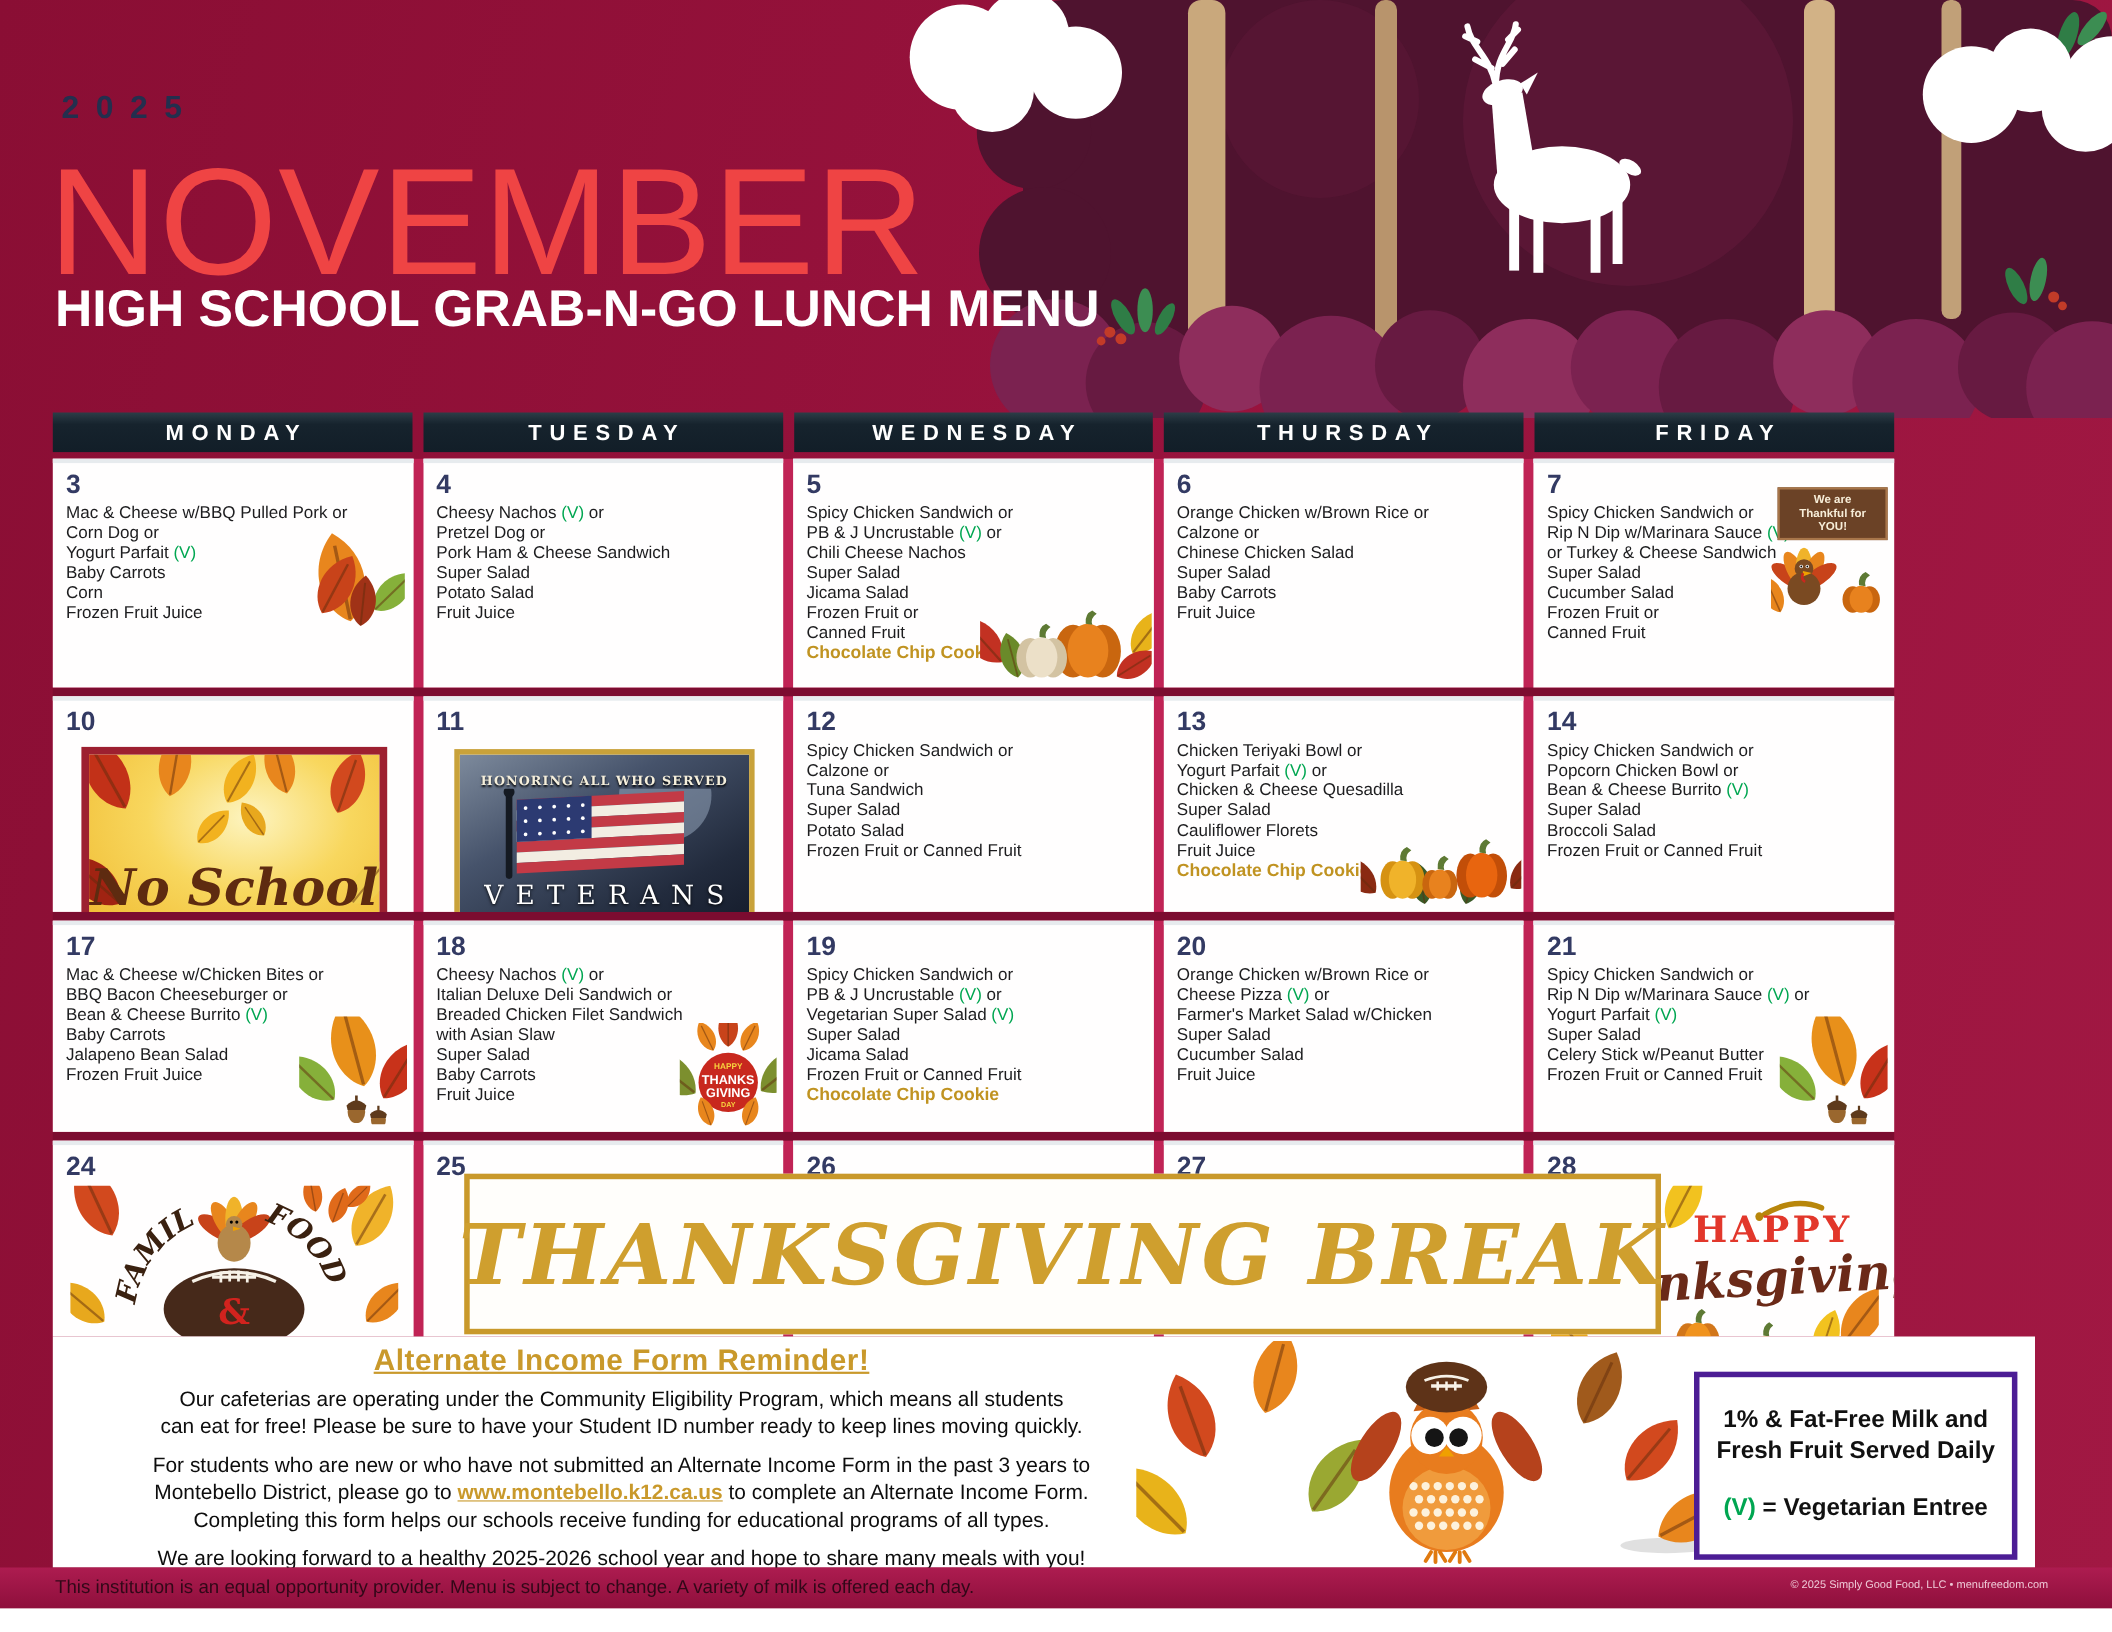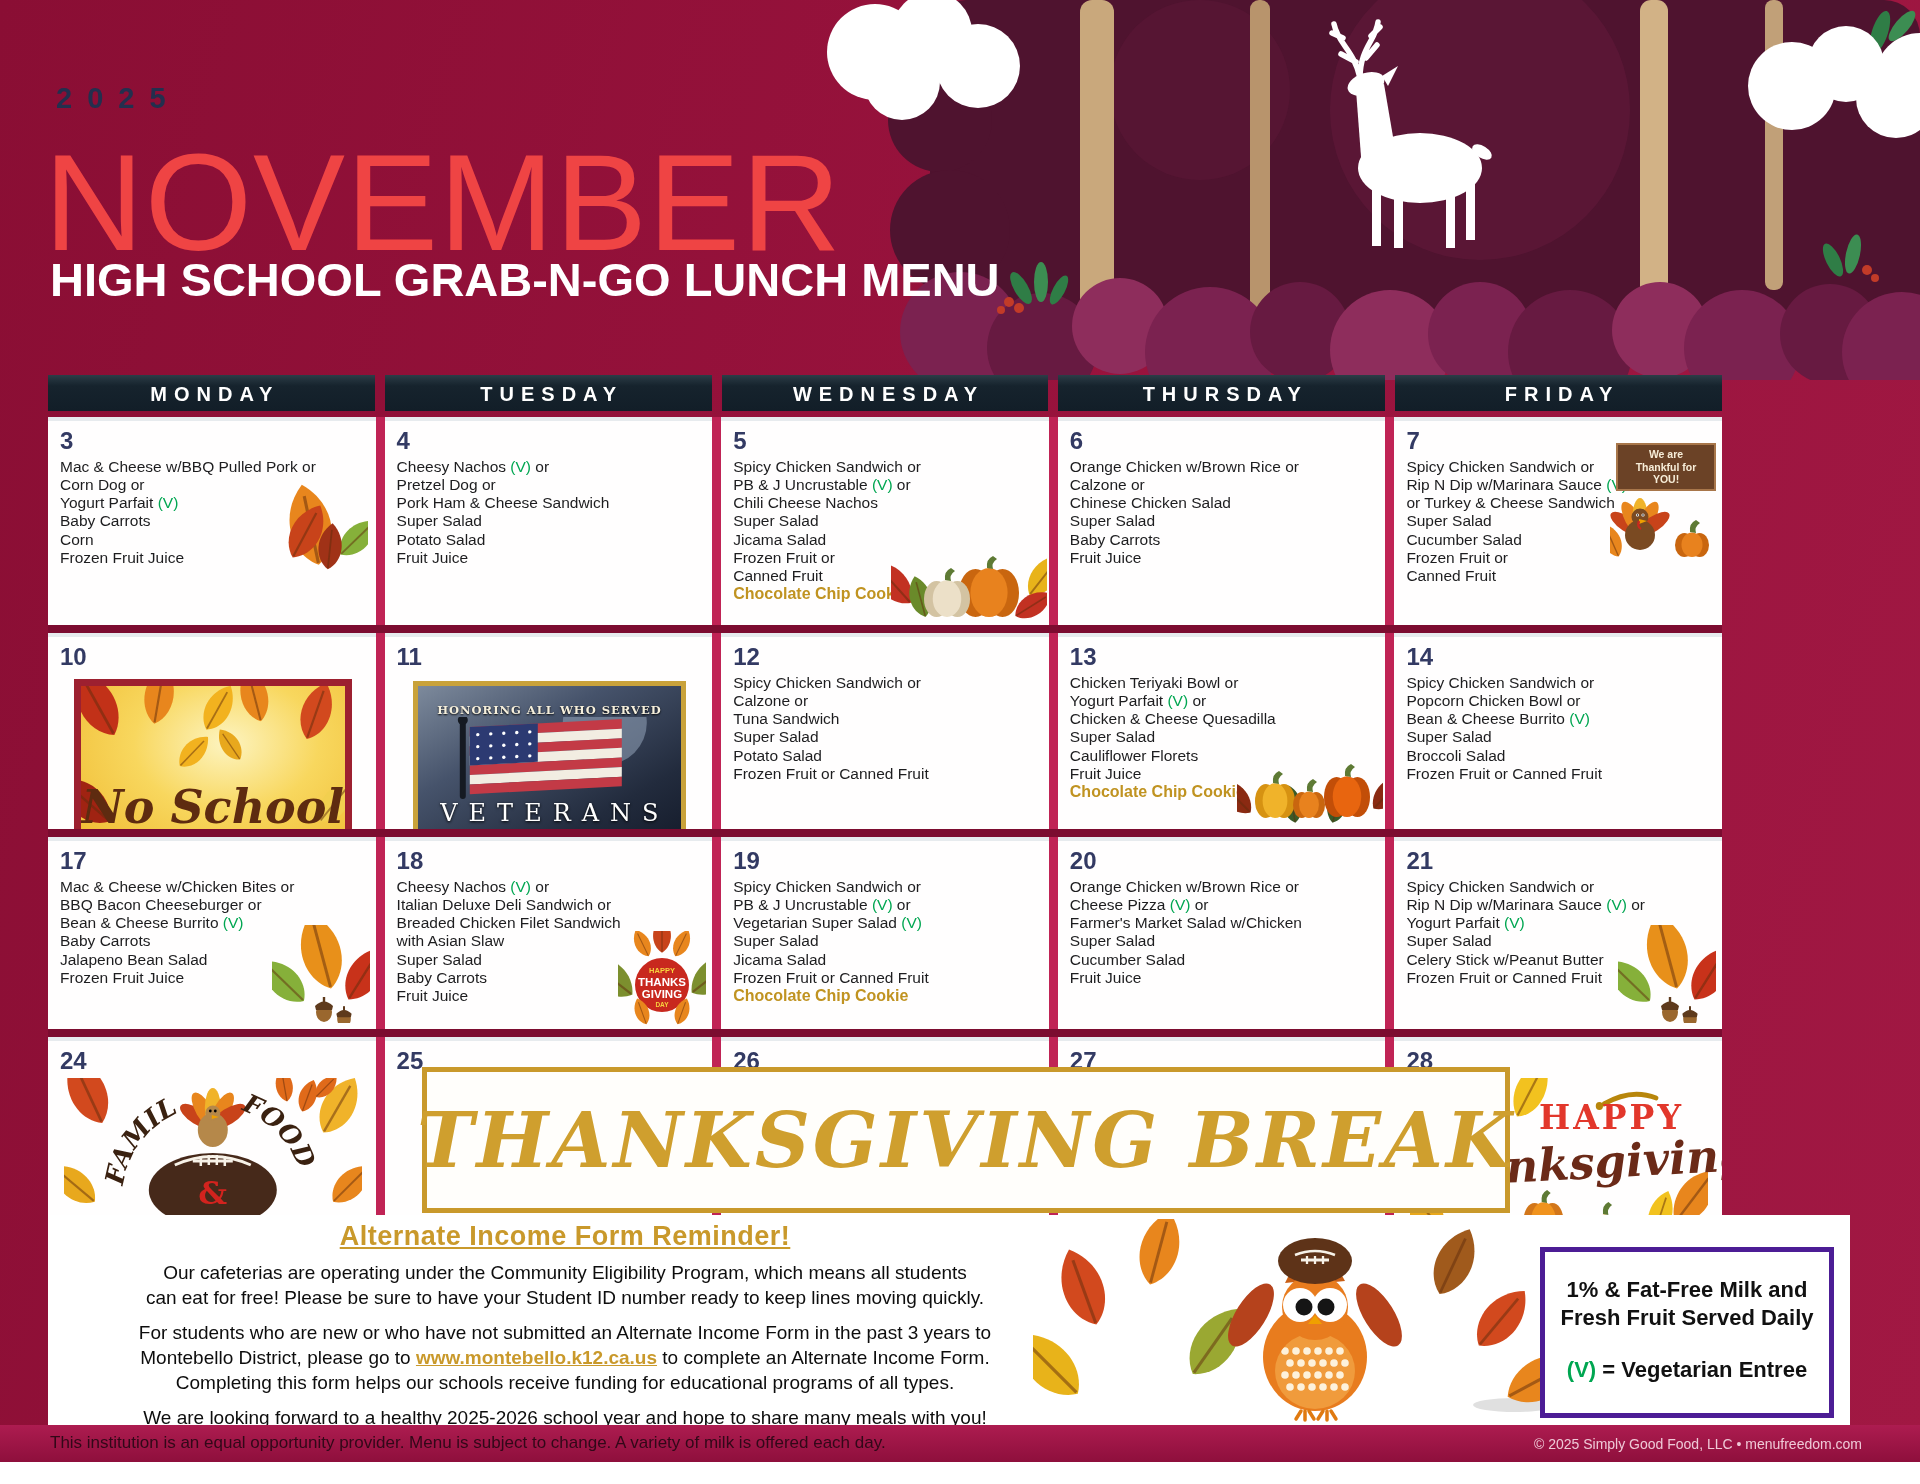--- a/index.html
+++ b/index.html
@@ -82,21 +82,21 @@
   .nlink{color:#c9992b;font-weight:bold;text-decoration:underline;cursor:pointer;}
   .owl-zone{position:absolute;left:985px;top:4px;width:575px;height:204px;}
   .milk-box{position:absolute;right:16px;top:32px;width:260px;border:5px solid #4c1d95;
      background:#fff;text-align:center;padding:24px 12px 30px;}
   .milk-line{font-size:22px;font-weight:bold;color:#111;line-height:1.25;}
   .legend{margin-top:26px;font-size:22px;font-weight:bold;color:#111;}
   
   .footer{position:absolute;left:0;top:1425px;width:1920px;height:37px;
      background:linear-gradient(#ad1c50,#8e0f3c);z-index:3;}
   .footer-left{position:absolute;left:50px;top:8px;font-size:17px;color:#310818;}
-  .footer-right{position:absolute;right:58px;top:11px;font-size:14px;color:#efc9d7;}
+  .footer-right{position:absolute;right:58px;top:11px;font-size:10px;color:#efc9d7;}
 </style>
 </head>
 <body>
 
 <div class="stage">
   <div class="page-bg"></div>
 
   <div class="hdr">
     <svg class="scene" viewBox="0 0 1140 380" xmlns="http://www.w3.org/2000/svg">
       <rect x="150" y="0" width="990" height="345" rx="36" fill="#4f132f"></rect>

